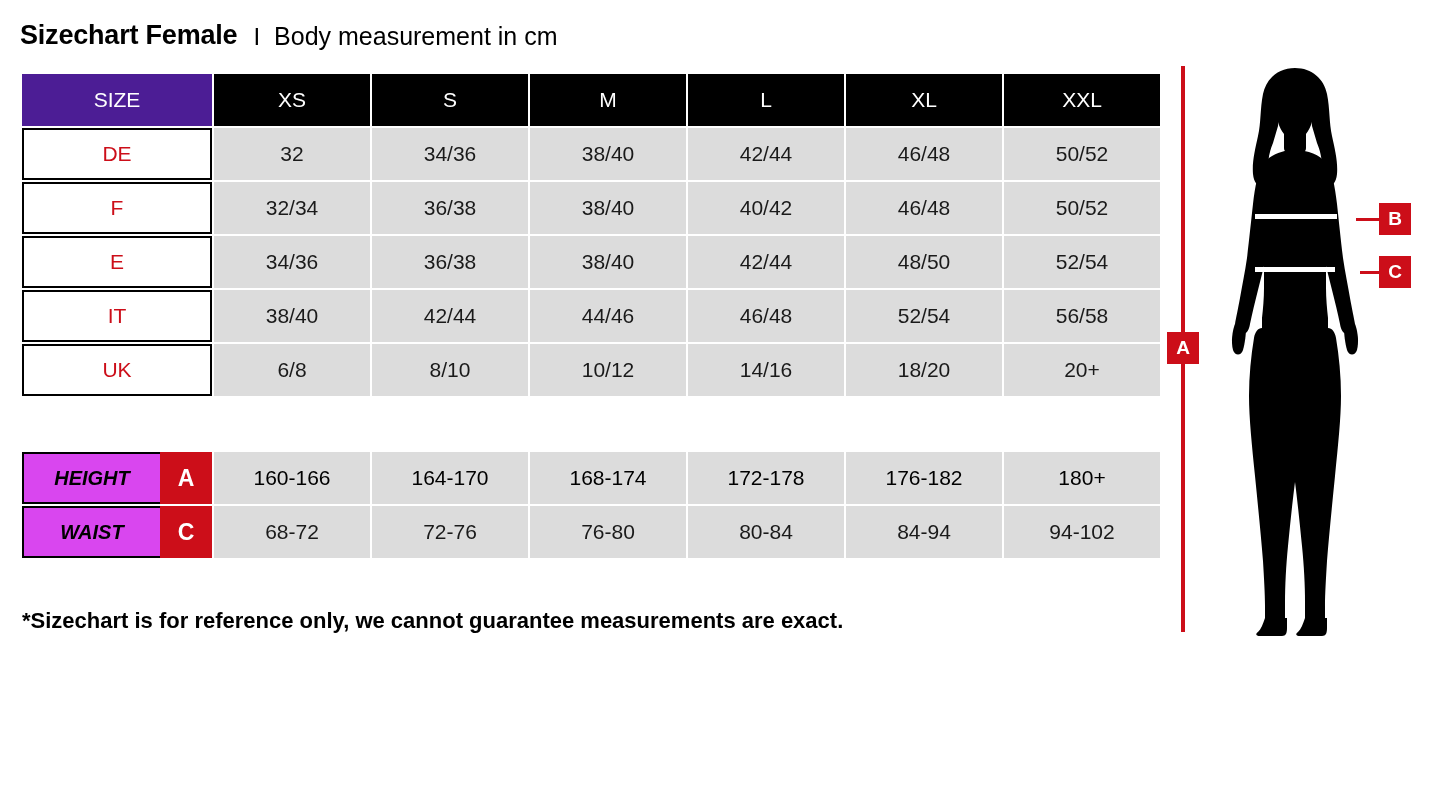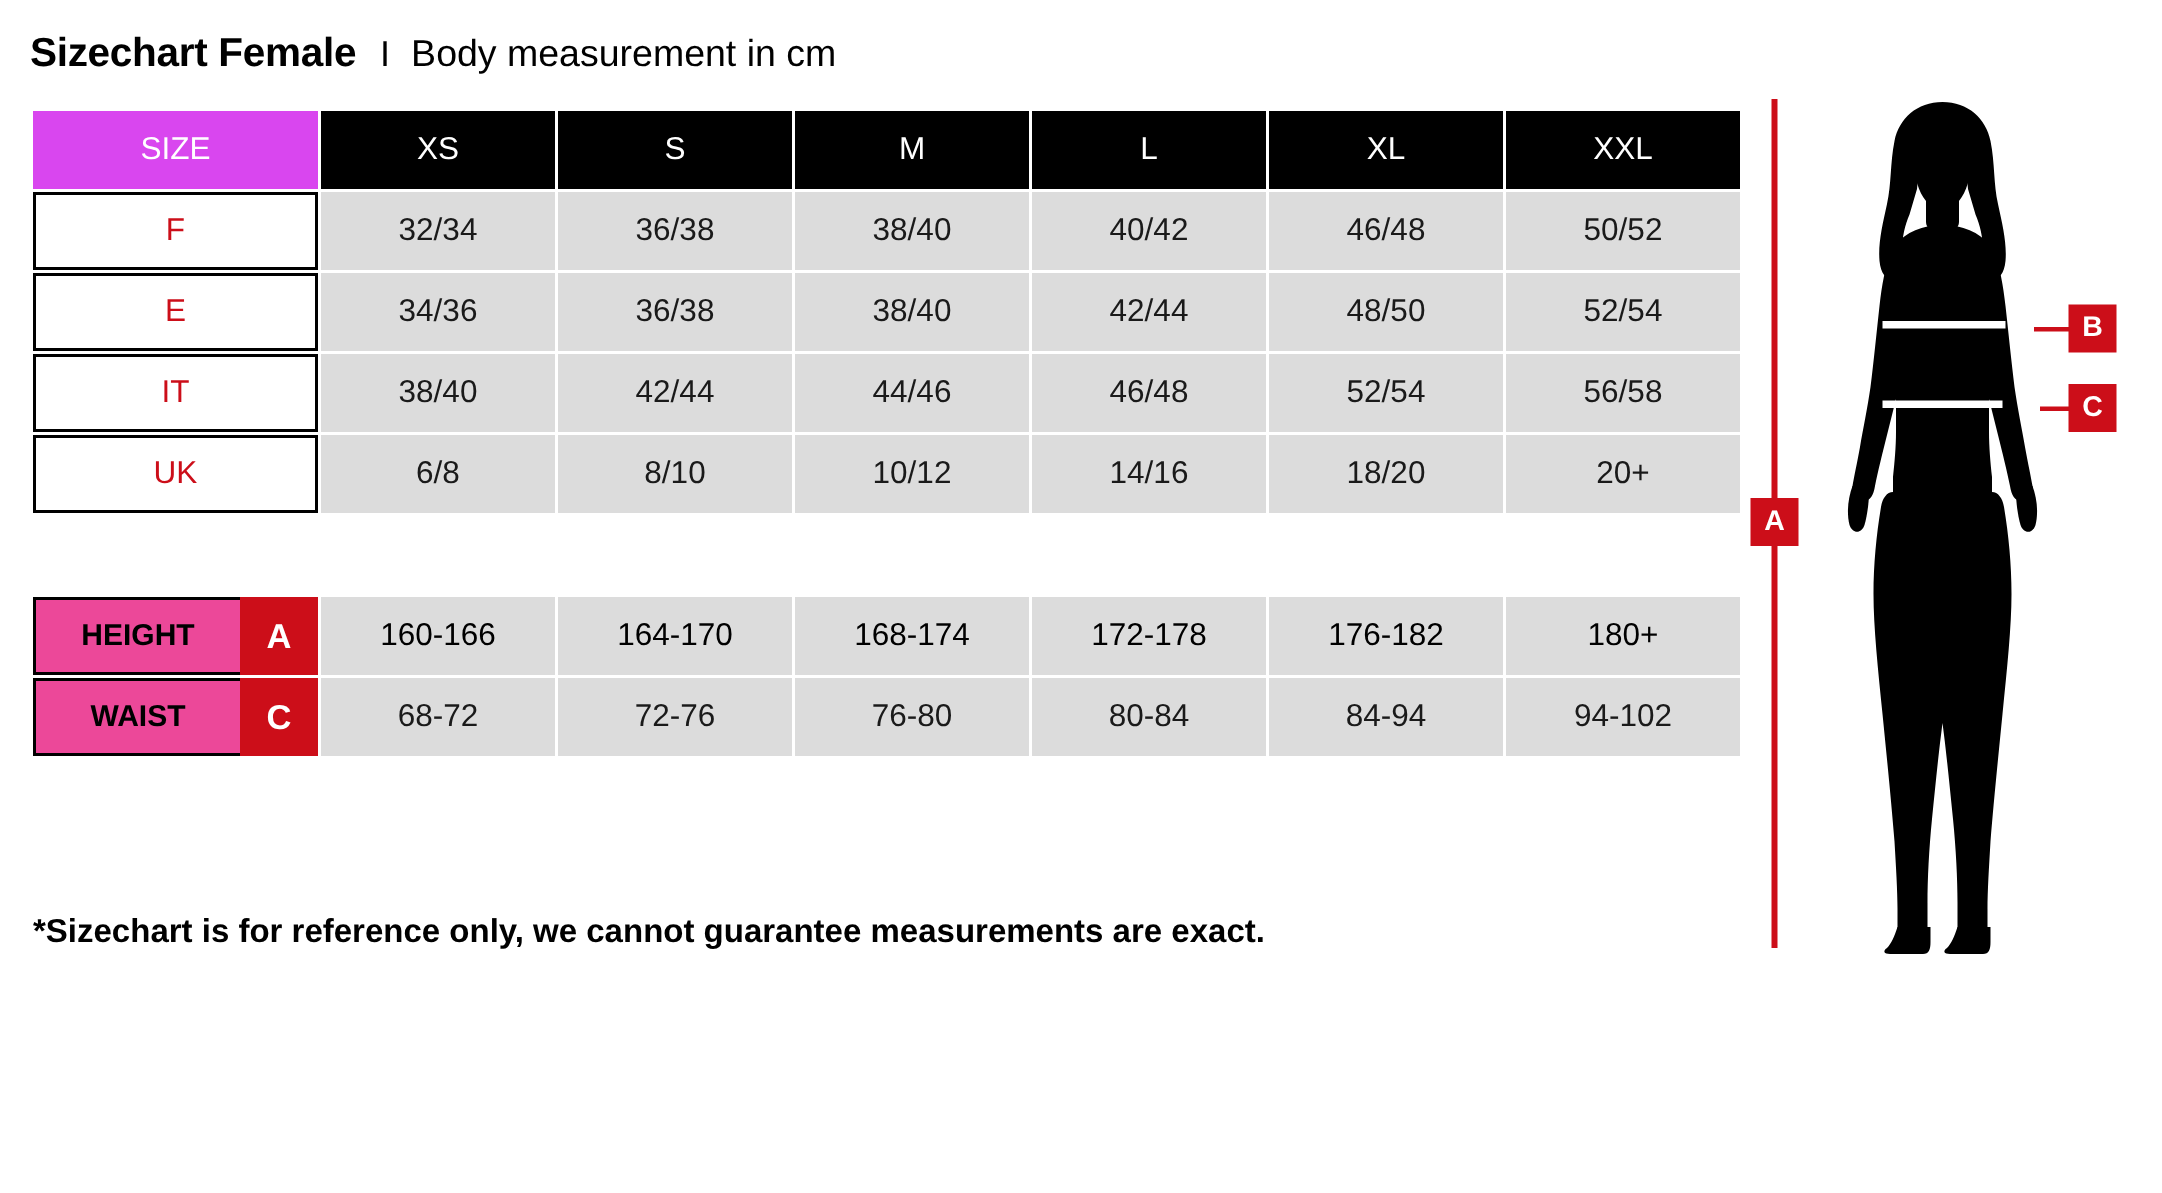--- a/index.html
+++ b/index.html
@@ -65,21 +65,21 @@
   col.c-label { width: 190px; }
   col.c-size  { width: 156px; }
 
   
   .hdr {
     background: #000000;
     color: #ffffff;
     font-size: 21px;
   }
   .hdr-label {
-    background: #d946ef;
+    background: #4c1d95;
     color: #ffffff;
   }
 
   
   .region {
     background: #ffffff;
     border: 2px solid #000000;
     color: #cc0e19;
     font-weight: bold;
     font-size: 21px;
@@ -104,27 +104,28 @@
   }
   .meas-inner {
     display: flex;
     height: 52px;
     align-items: stretch;
   }
   .meas-name {
     flex: 1 1 auto;
     border: 2px solid #000000;
     border-right: none;
-    background: #ec4899;
+    background: #d946ef;
     display: flex;
     align-items: center;
     justify-content: center;
     font-weight: bold;
     font-size: 20px;
     box-sizing: border-box;
+    font-style: italic;
   }
   .meas-badge {
     width: 52px;
     flex: 0 0 52px;
     background: #cc0e19;
     color: #ffffff;
     display: flex;
     align-items: center;
     justify-content: center;
     font-weight: bold;
@@ -249,20 +250,29 @@
       <tr>
         <td class="hdr hdr-label">SIZE</td>
         <td class="hdr">XS</td>
         <td class="hdr">S</td>
         <td class="hdr">M</td>
         <td class="hdr">L</td>
         <td class="hdr">XL</td>
         <td class="hdr">XXL</td>
       </tr>
 
+      <tr>
+        <td class="region">DE</td>
+        <td class="val">32</td>
+        <td class="val">34/36</td>
+        <td class="val">38/40</td>
+        <td class="val">42/44</td>
+        <td class="val">46/48</td>
+        <td class="val">50/52</td>
+      </tr>
 
       <tr>
         <td class="region">F</td>
         <td class="val">32/34</td>
         <td class="val">36/38</td>
         <td class="val">38/40</td>
         <td class="val">40/42</td>
         <td class="val">46/48</td>
         <td class="val">50/52</td>
       </tr>

